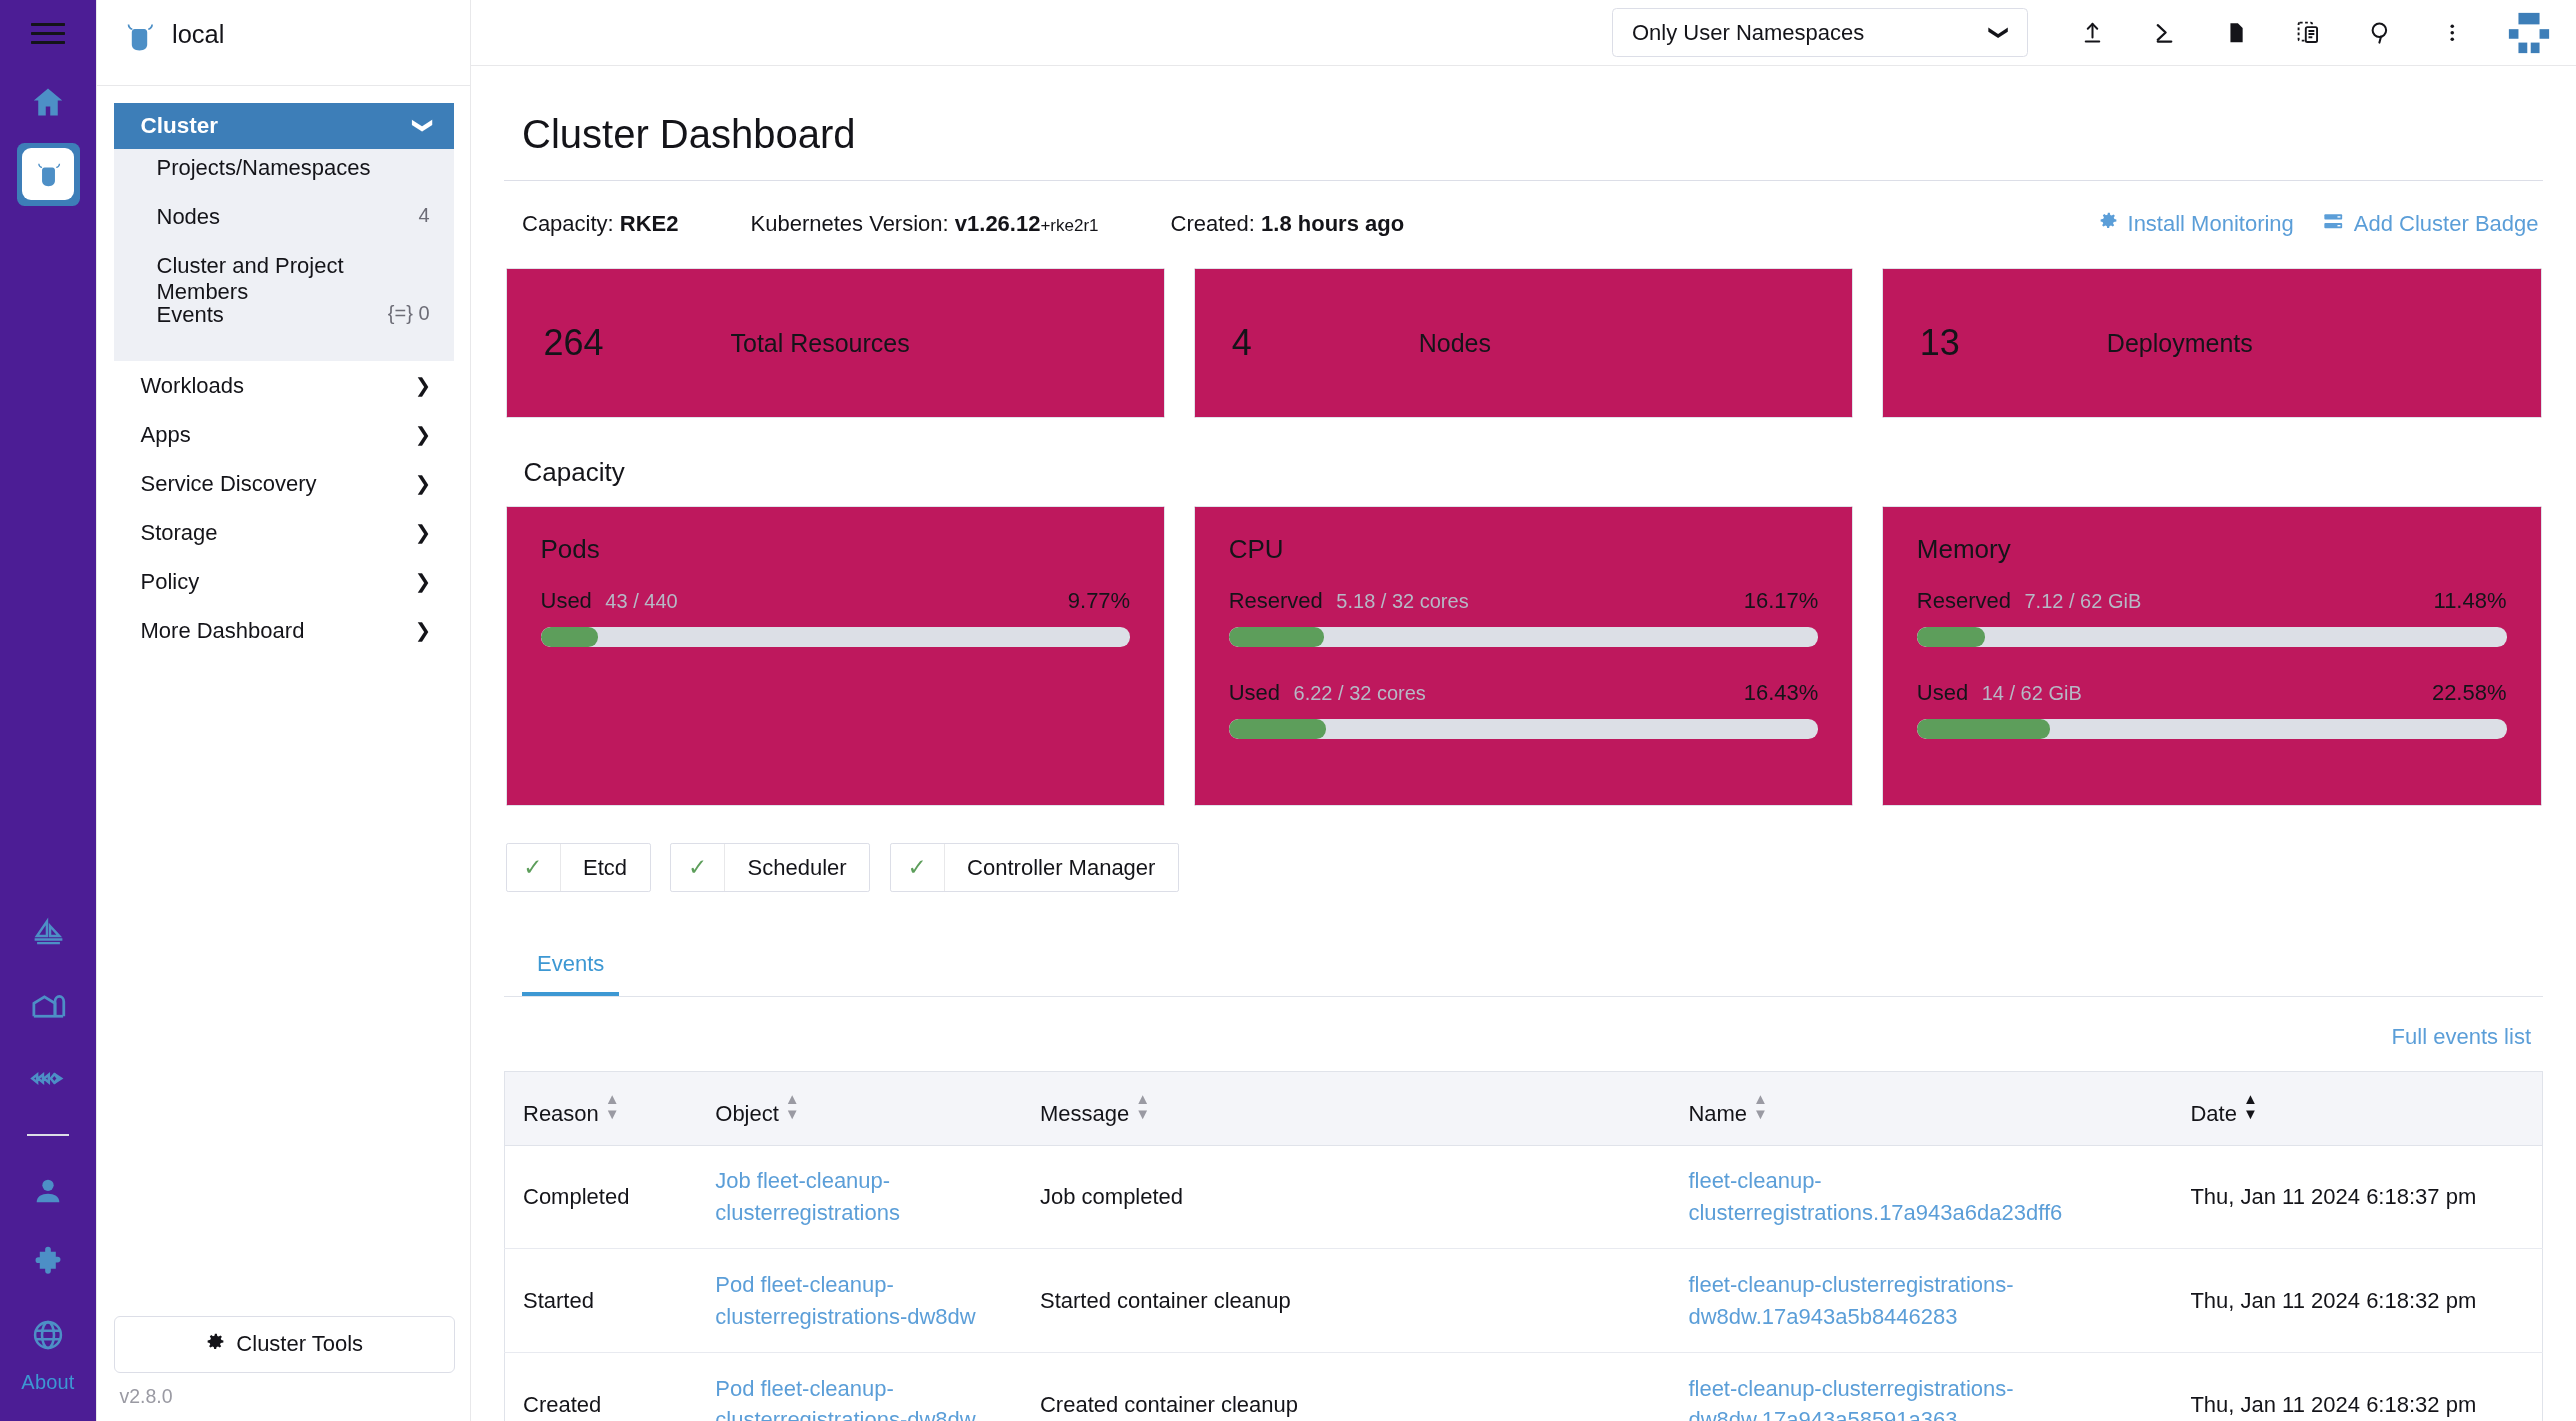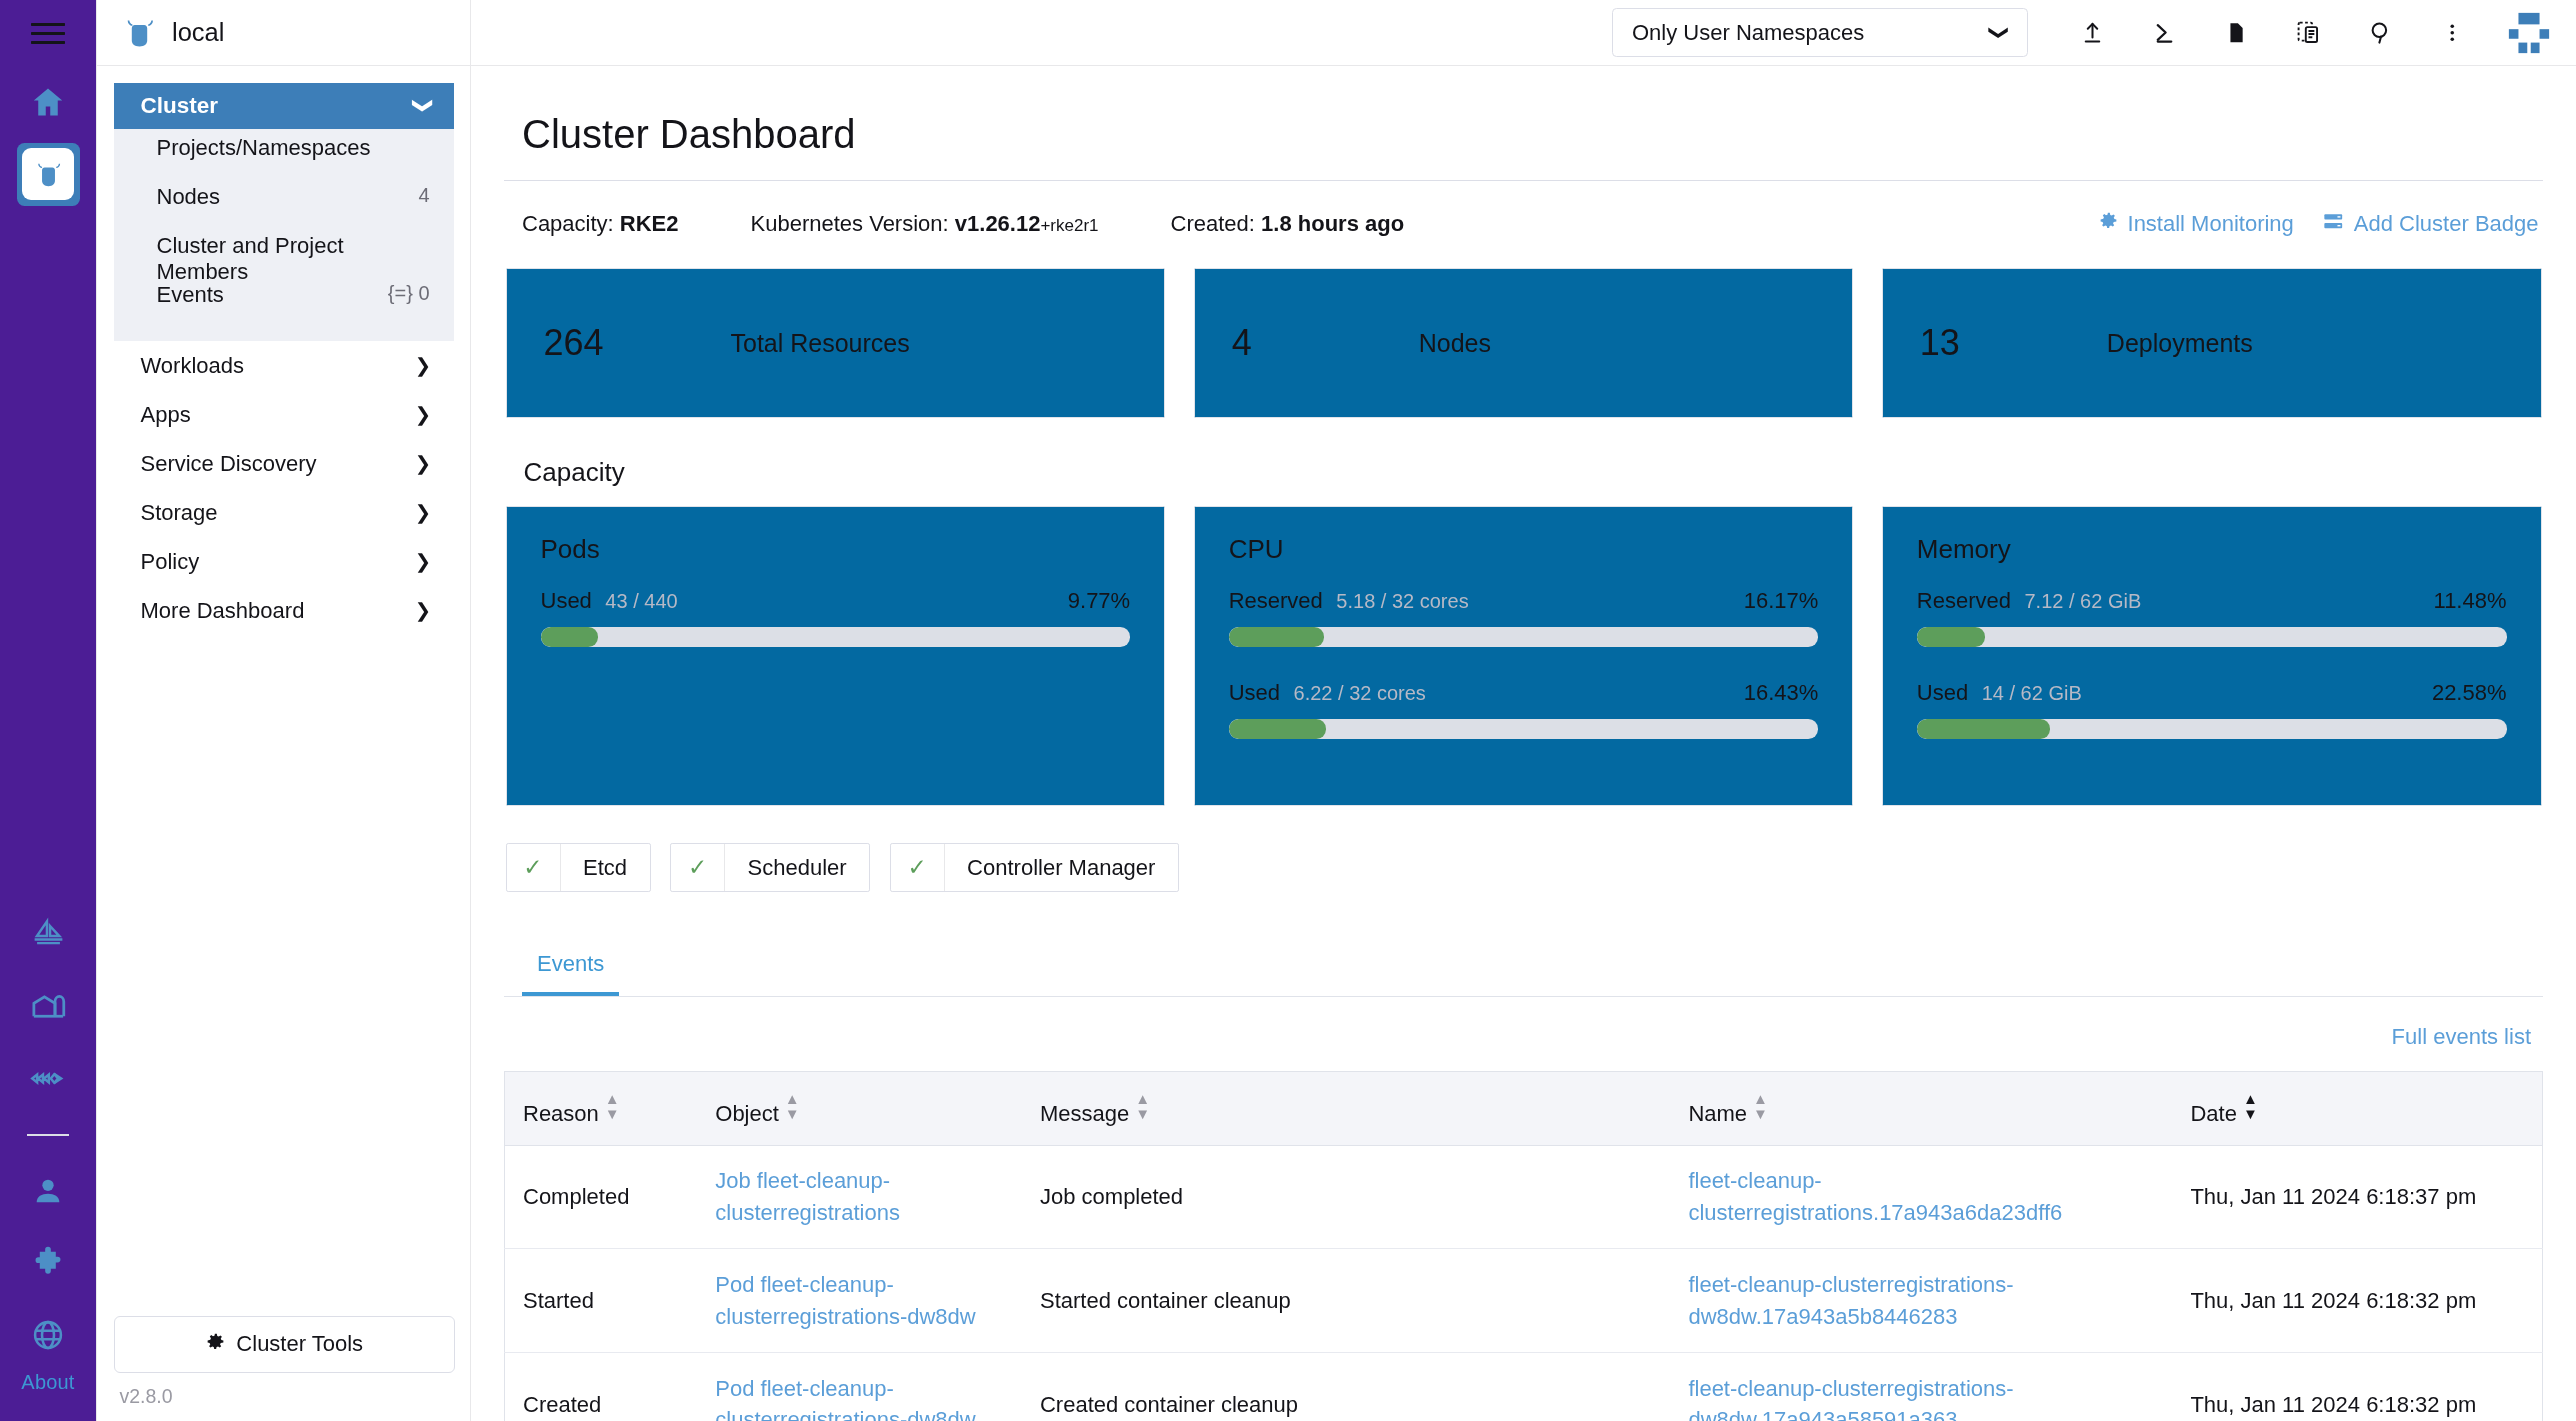--- a/index.html
+++ b/index.html
@@ -46,23 +46,24 @@
   }
   .rail-bottom { display: flex; flex-direction: column; align-items: center; padding-bottom: 7.5px; }
 
   
   .side {
     width: 374px; min-width: 374px; height: 1421px;
     background: #fff; border-right: 1.5px solid #e8e8ea;
     display: flex; flex-direction: column; position: relative;
   }
   .side-head {
-    height: 66px; display: flex; align-items: center;
+    height: 66px; display: flex; 
     padding-left: 25.5px; border-bottom: 1.5px solid #e8e8ea;
     gap: 16.5px;
+    margin-top: 20px;
   }
   .brand-name { font-size: 25.5px; color: #141419; }
   .nav { padding-top: 16.5px; }
   .nav-group-head {
     background: #3d7eb8; color: #fff; font-weight: bold;
     font-size: 22.5px; height: 46px;
     display: flex; align-items: center; justify-content: space-between;
     padding: 0 22.5px 0 27px; cursor: pointer;
     margin: 0 16.5px;
   }
@@ -122,21 +123,21 @@
     display: flex; align-items: center; padding: 28.5px 0 30px 18px; position: relative;
   }
   .meta-item { font-size: 22px; color: #141419; margin-right: 72px; white-space: nowrap; }
   .meta-item b { font-weight: bold; }
   .meta-sub { font-size: 17px; color: #141419; }
   .meta-actions { margin-left: auto; display: flex; align-items: center; gap: 28.5px; padding-right: 4.5px; }
   .meta-link { font-size: 22px; color: #5b9ed8; display: flex; align-items: center; gap: 9px; cursor: pointer; }
 
   .cards { display: flex; gap: 28.5px; padding: 0 1.5px; }
   .card {
-    flex: 1; border: 1.5px solid #e0e3ea; background: #0369a1; border-radius: 1.5px;
+    flex: 1; border: 1.5px solid #e0e3ea; background: #be185d; border-radius: 1.5px;
   }
   .stat-card { height: 150px; display: flex; align-items: center; padding-left: 37px; gap: 0; }
   .stat-num { font-size: 36px; color: #141419; width: 187px; }
   .stat-lbl { font-size: 25px; color: #141419; }
 
   .section-title { font-size: 26px; color: #141419; padding: 39px 0 18px 19.5px; }
 
   .cap-card { padding: 27px 34px 33px 34px; min-height: 300px; }
   .cap-title { font-size: 26px; color: #141419; padding-bottom: 22.5px; }
   .gauge { padding-bottom: 7.5px; }

